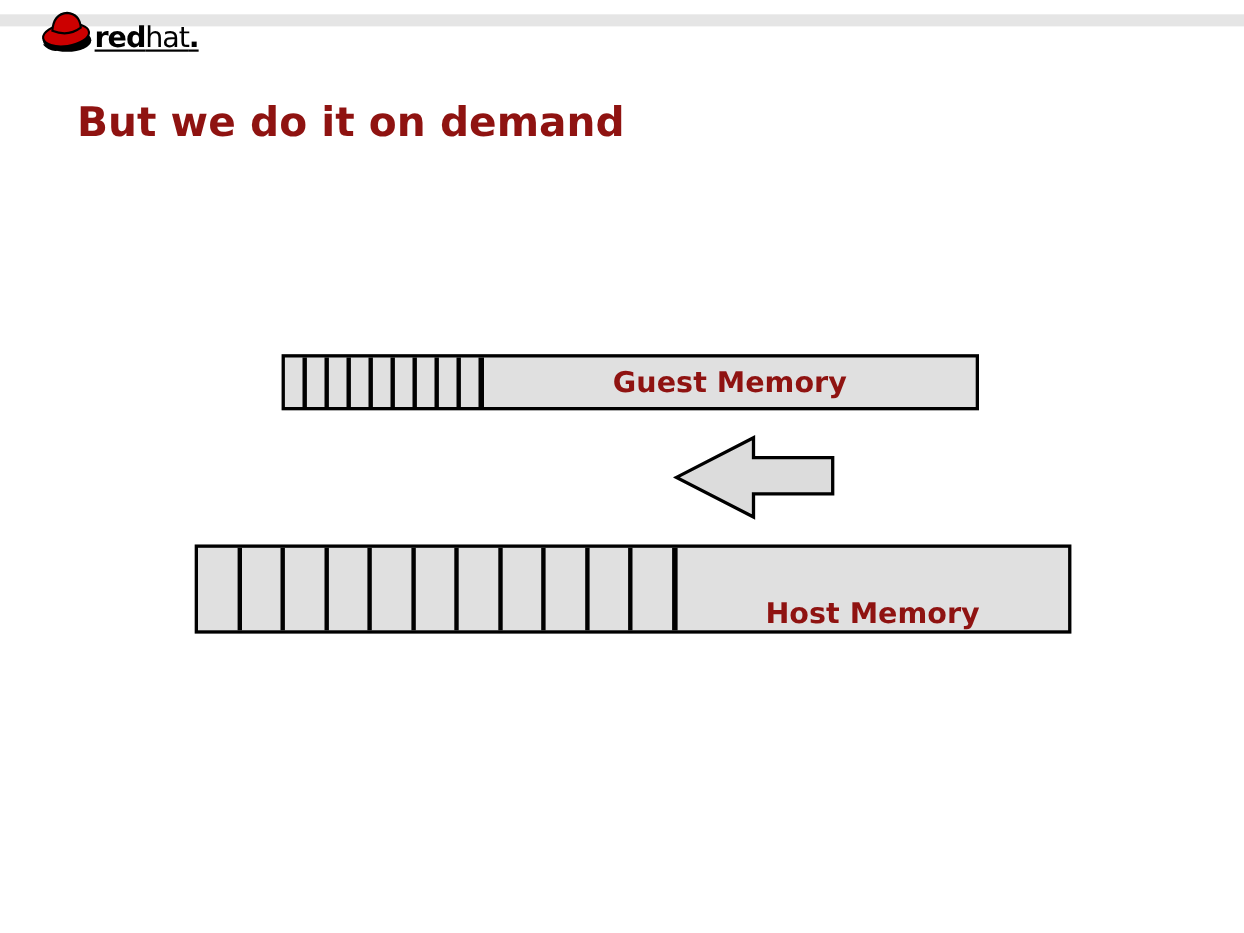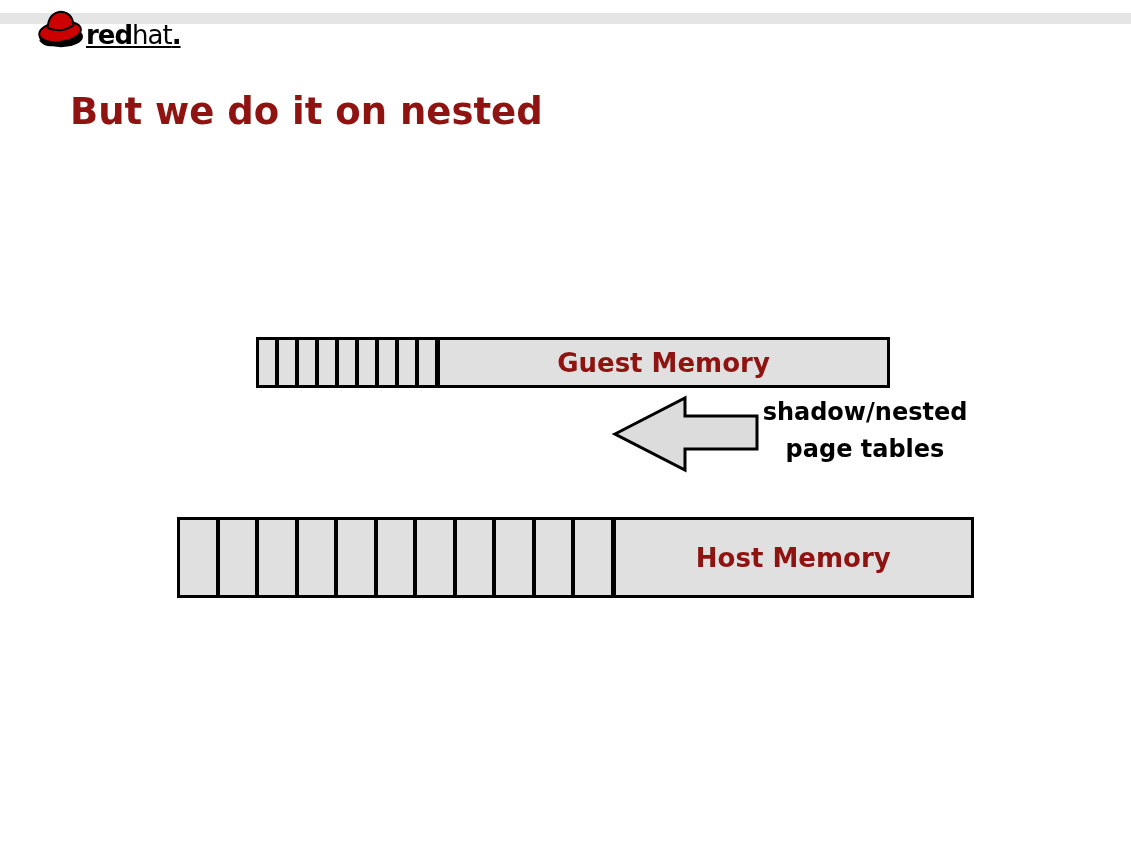--- a/index.html
+++ b/index.html
@@ -21,22 +21,22 @@
   .logo svg{width:50px;height:44px;display:block;}
   .wordmark{font-size:26px;line-height:1;color:#000;padding-bottom:2px;letter-spacing:-1px;}
   .wordmark .b{font-weight:bold;}
   .wordmark .l{font-weight:normal;}
 
   .title{position:absolute;left:70px;top:90px;font-size:37px;font-weight:bold;
          color:var(--accent-red);letter-spacing:0px;white-space:nowrap;}
 
   .bar{position:absolute;background:var(--bar-fill);border:3px solid var(--outline);
        display:flex;align-items:stretch;}
-  .bar-guest{left:256px;top:337px;width:628px;height:45px;}
-  .bar-host{left:177px;top:517px;width:791px;height:75px;}
+  .bar-guest{left:256px;top:322px;width:628px;height:45px;}
+  .bar-host{left:177px;top:495px;width:791px;height:75px;align-items:flex-end;}
 
   .cells{display:flex;height:100%;}
   .cell{height:100%;border-right:4px solid var(--outline);}
   .cell:last-child{border-right-width:5px;}
   .bar-guest .cell{width:16px;}
   .bar-host .cell{width:35.5px;}
 
   .bar-label{flex:1;display:flex;align-items:center;justify-content:center;
              font-weight:bold;font-size:26px;color:var(--accent-red);white-space:nowrap;}
 
@@ -58,21 +58,21 @@
       <svg viewBox="0 0 52 46" aria-hidden="true">
         <ellipse cx="26" cy="32" rx="23" ry="11" fill="#000"></ellipse>
         <path d="M3,36 q6,7 14,6 q-6,-3 -8,-7 Z" fill="#000"></path>
         <ellipse cx="25" cy="27" rx="22" ry="10.5" fill="#cc0000" stroke="#000" stroke-width="2" transform="rotate(-8 25 27)"></ellipse>
         <path d="M12,23 Q13,7 26,6 Q38,7 39,20 Q27,29 12,23 Z" fill="#cc0000" stroke="#000" stroke-width="2"></path>
       </svg>
     </span>
     <span class="wordmark"><span class="b">red</span><span class="l">hat</span><span class="b">.</span></span>
   </div>
 
-  <div class="title">But we do it on nested</div>
+  <div class="title">But we do it on demand</div>
 
   <div class="bar bar-guest">
     <div class="cells">
       <div class="cell"></div>
     <div class="cell"></div>
         <div class="cell"></div>
         <div class="cell"></div>
         <div class="cell"></div>
         <div class="cell"></div>
         <div class="cell"></div>
@@ -81,24 +81,20 @@
       </div>
     <div class="bar-label">Guest Memory</div>
   </div>
 
   <div class="arrow">
     <svg viewBox="0 0 148 78" aria-hidden="true">
       <polygon points="3,39 73,3 73,21 145,21 145,54 73,54 73,75" fill="#dcdcdc" stroke="#000" stroke-width="3" stroke-linejoin="miter"></polygon>
     </svg>
   </div>
 
-  <div class="arrow-label">
-    <div>shadow/nested</div>
-    <div>page tables</div>
-  </div>
 
   <div class="bar bar-host">
     <div class="cells">
       <div class="cell"></div>
     <div class="cell"></div>
         <div class="cell"></div>
         <div class="cell"></div>
         <div class="cell"></div>
         <div class="cell"></div>
         <div class="cell"></div>

